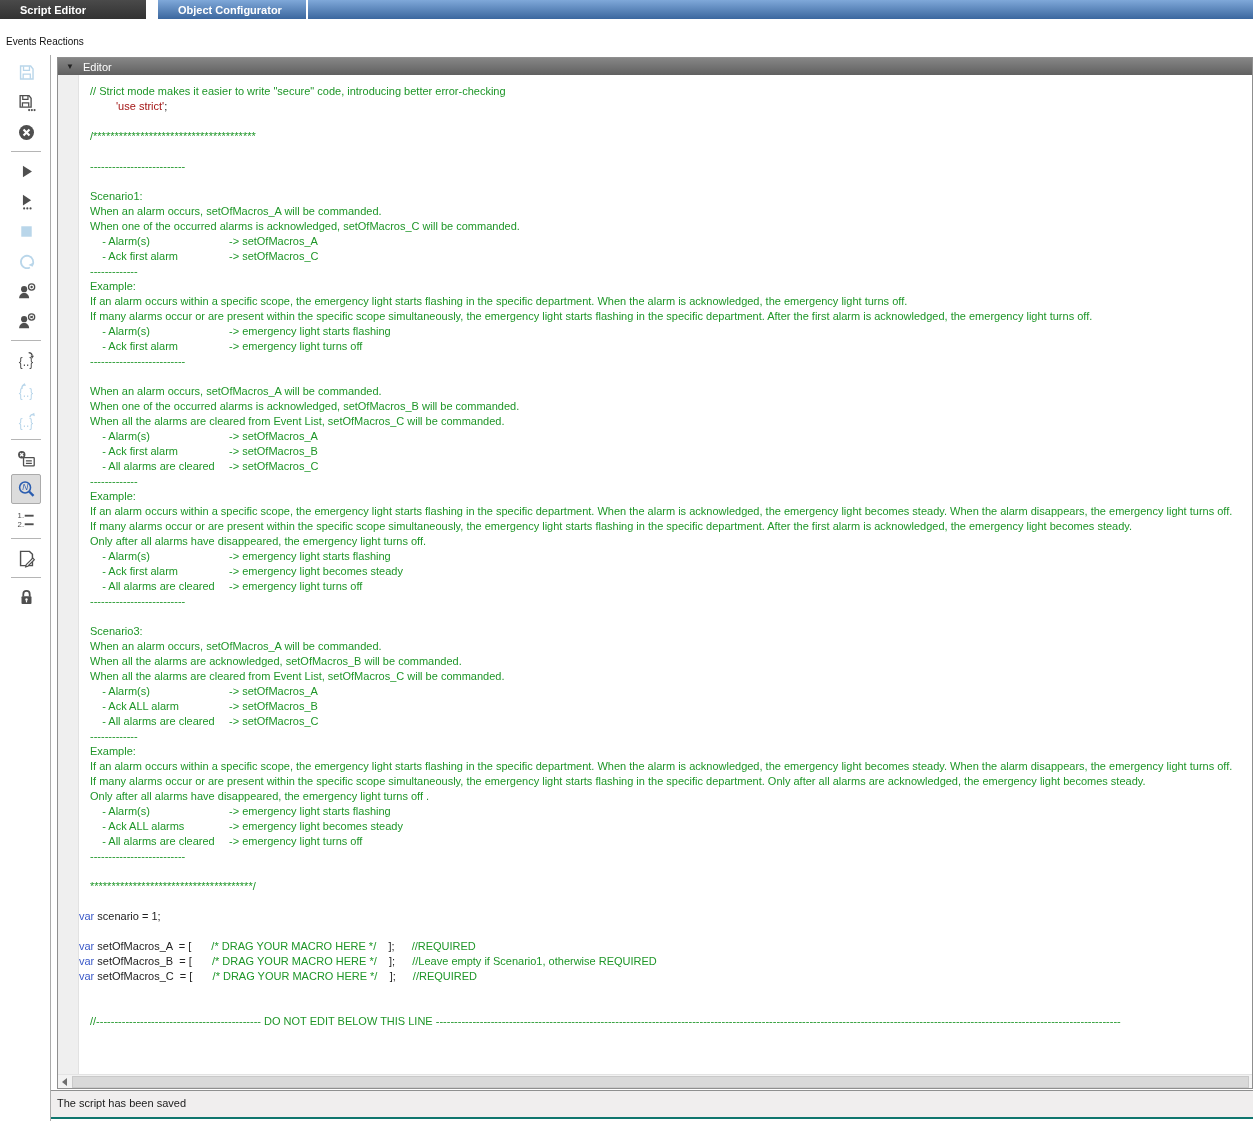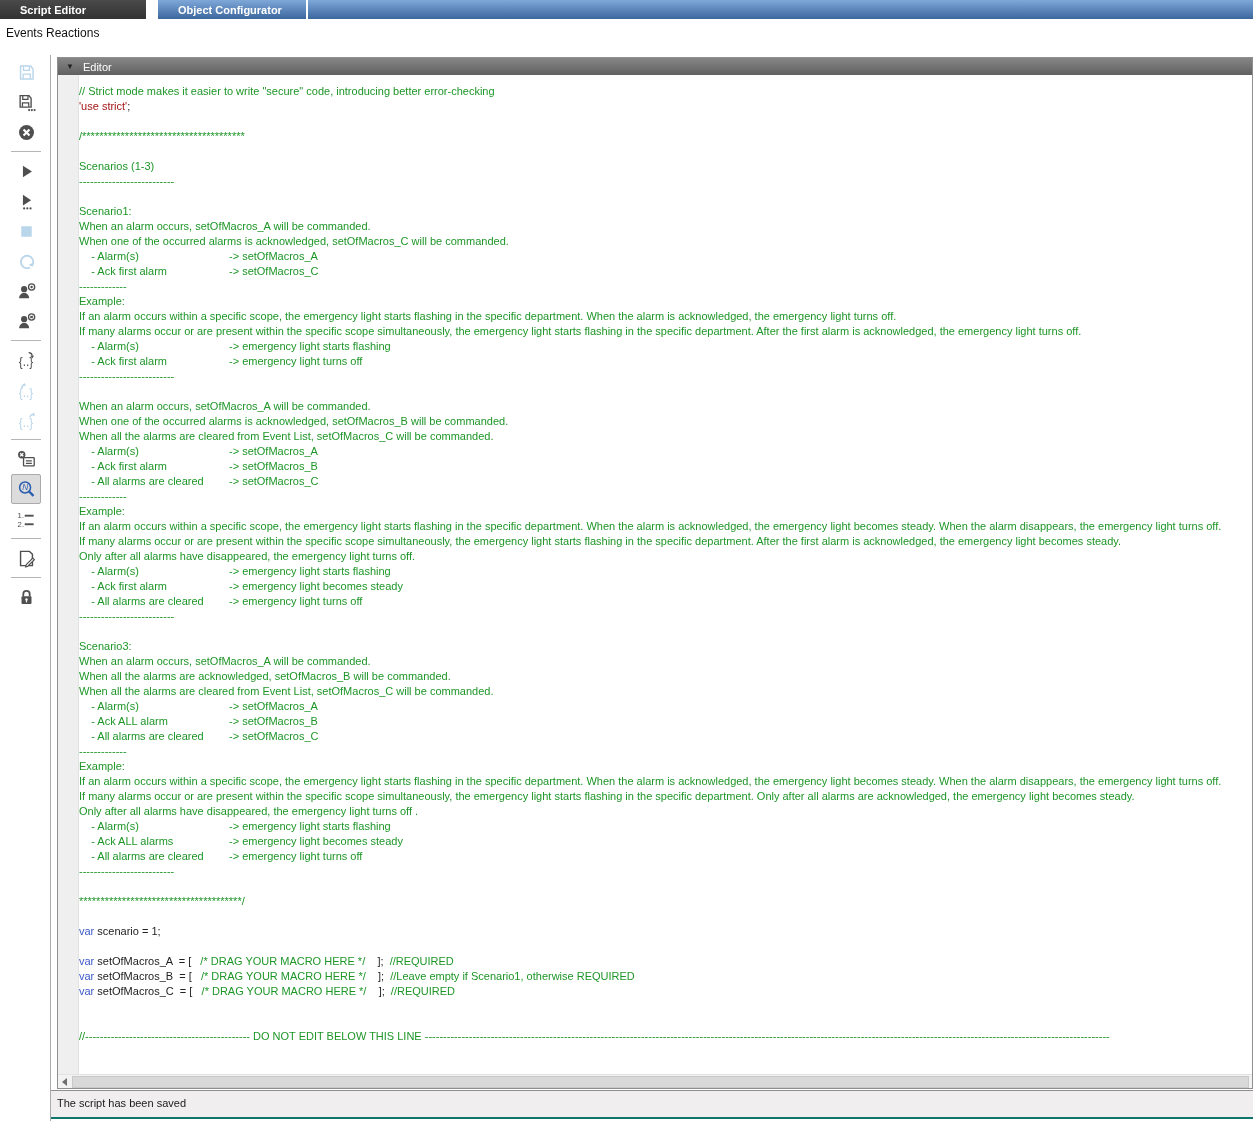--- a/index.html
+++ b/index.html
@@ -9,21 +9,21 @@
     -webkit-font-smoothing:antialiased;
   }
   
   .tabbar{position:absolute;left:0;top:0;width:1253px;height:19px;display:flex;background:#fff;}
   .tab{height:19px;display:flex;align-items:center;padding:0 20px;box-sizing:border-box;
        font-size:11px;font-weight:bold;color:#fff;cursor:default;}
   .tab-dark{width:146px;background:linear-gradient(var(--tab-dark-top),var(--tab-dark-bottom));}
   .tab-blue{width:148px;margin-left:12px;background:linear-gradient(var(--tab-blue-top),var(--tab-blue-bottom));}
   .tab-filler{flex:1;margin-left:2px;background:linear-gradient(var(--tab-blue-top),var(--tab-blue-bottom));}
   
-  .subtitle{position:absolute;left:6px;top:26px;font-size:12px;color:#111;}
+  .subtitle{position:absolute;left:6px;top:36px;font-size:10px;color:#111;}
   
   .frame-left{position:absolute;left:50px;top:55px;height:1066px;width:0;border-left:1px solid #ababab;}
   
   .toolbar{position:absolute;left:8px;top:57px;width:36px;display:flex;flex-direction:column;align-items:center;}
   .tb-btn{width:28px;height:28px;display:flex;align-items:center;justify-content:center;
           color:var(--icon-enabled);border:1px solid transparent;border-radius:2px;}
   .tb-btn.disabled{color:var(--icon-disabled);}
   .tb-btn.active{background:#dcdcdc;border-color:#ababab;}
   .tb-sep{width:30px;height:0;border-top:1px solid #b5b5b5;margin:4px 0;}
   .tb-btn svg{display:block;}
@@ -32,22 +32,22 @@
                 border:1px solid #8f8f8f;box-sizing:border-box;background:#fff;}
   .editor-header{position:absolute;left:0;top:0;right:0;height:17px;
                  background:linear-gradient(var(--header-top),var(--header-bottom));
                  display:flex;align-items:center;color:#fff;font-size:11px;}
   .collapse{font-size:8px;color:#222;margin:0 9px 0 8px;line-height:1;}
   .editor-body{position:absolute;left:0;top:17px;right:0;bottom:13px;background:#fff;overflow:hidden;}
   .gutter{position:absolute;left:0;top:0;bottom:0;width:20px;background:#efefef;border-right:1px solid #e2e2e2;}
   .code{position:absolute;left:21px;top:9px;right:0;bottom:0;overflow:hidden;
         font-size:11px;line-height:15px;color:var(--plain);}
   .code-line{height:15px;white-space:pre;tab-size:150px;-moz-tab-size:150px;}
-  .tk-c{color:var(--comment);}
-  .tk-s{color:var(--string);}
+  .tk-c{color:var(--comment);margin-left:11px;}
+  .tk-s{color:var(--string);padding-left:37px;}
   .tk-k{color:var(--keyword);margin-top:36px;}
   .tk-p{color:var(--plain);}
   
   .hscroll{position:absolute;left:0;right:0;bottom:0;height:13px;background:#f2f2f2;border-top:1px solid #e3e3e3;}
   .hs-left{position:absolute;left:2px;top:2px;width:10px;height:9px;}
   .hs-left::before{content:"";position:absolute;left:2px;top:1px;
       border-top:4px solid transparent;border-bottom:4px solid transparent;border-right:5px solid #6f6f6f;}
   .hs-thumb{position:absolute;left:14px;right:3px;top:1px;height:10px;background:#d9d9d9;border:1px solid #c9c9c9;}
   
   .statusbar{position:absolute;left:51px;top:1090px;width:1202px;height:29px;box-sizing:border-box;
@@ -208,21 +208,20 @@
     <span>Editor</span>
   </div>
   <div class="editor-body">
     <div class="gutter"></div>
     <div class="code">
         <div class="code-line"><span class="tk-c">// Strict mode makes it easier to write "secure" code, introducing better error-checking</span></div>
         <div class="code-line"><span class="tk-s">'use strict'</span><span class="tk-p">;</span></div>
         <div class="code-line">&nbsp;</div>
         <div class="code-line"><span class="tk-c">/**************************************</span></div>
         <div class="code-line">&nbsp;</div>
-        <div class="code-line"><span class="tk-c">Scenarios (1-3)</span></div>
         <div class="code-line"><span class="tk-c">--------------------------</span></div>
         <div class="code-line">&nbsp;</div>
         <div class="code-line"><span class="tk-c">Scenario1:</span></div>
         <div class="code-line"><span class="tk-c">When an alarm occurs, setOfMacros_A will be commanded.</span></div>
         <div class="code-line"><span class="tk-c">When one of the occurred alarms is acknowledged, setOfMacros_C will be commanded.</span></div>
         <div class="code-line"><span class="tk-c">    - Alarm(s)	-&gt; setOfMacros_A</span></div>
         <div class="code-line"><span class="tk-c">    - Ack first alarm	-&gt; setOfMacros_C</span></div>
         <div class="code-line"><span class="tk-c">-------------</span></div>
         <div class="code-line"><span class="tk-c">Example:</span></div>
         <div class="code-line"><span class="tk-c">If an alarm occurs within a specific scope, the emergency light starts flashing in the specific department. When the alarm is acknowledged, the emergency light turns off.</span></div>

